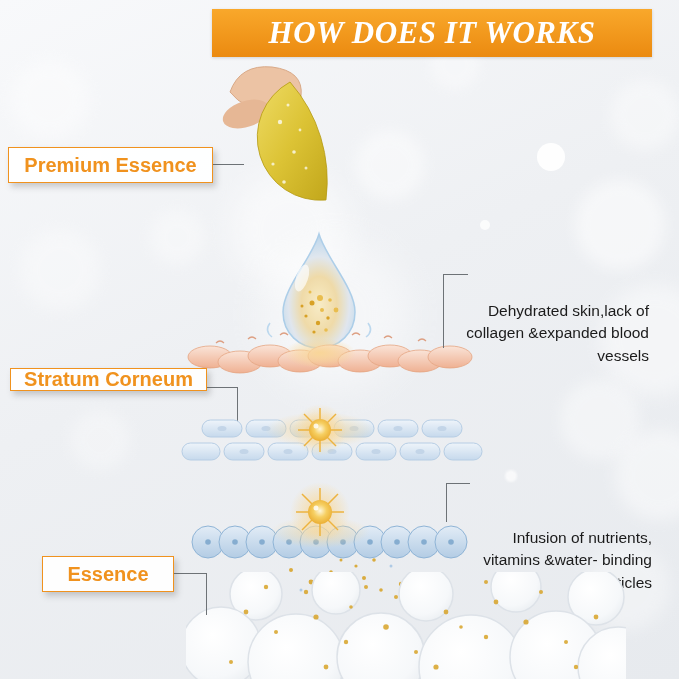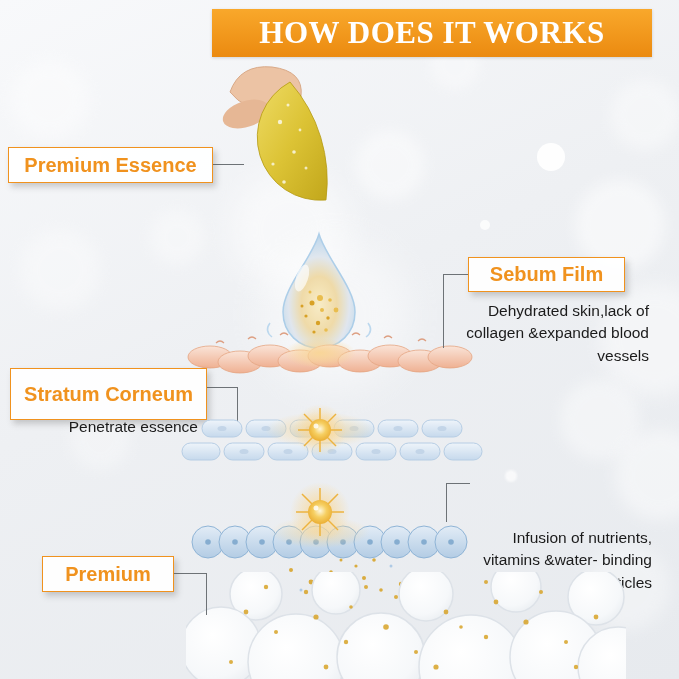--- a/index.html
+++ b/index.html
@@ -8,20 +8,21 @@
     position:relative; width:679px; height:679px; overflow:hidden;
     background:linear-gradient(155deg,#f8f9fb 0%, #eef0f3 45%, #e7eaee 100%);
   }
   .abs { position:absolute; }
   .bokeh { position:absolute; border-radius:50%; background:#ffffff; pointer-events:none; }
   .banner {
     position:absolute; left:212px; top:9px; width:440px; height:48px;
     background:linear-gradient(180deg, var(--banner-top,#F9A82B), var(--banner-bottom,#EB8A10));
     display:flex; align-items:center; justify-content:center;
     box-shadow:0 1px 3px rgba(0,0,0,.15);
+    font-style:italic;
   }
   .banner span {
     font-family:"Liberation Serif", serif; font-weight:bold; font-size:31px;
     color:#ffffff; letter-spacing:.5px; white-space:nowrap;
   }
   .callout {
     position:absolute; background:rgba(255,255,255,.92);
     border:1px solid var(--accent,#F0921E); color:var(--accent,#F0921E);
     display:flex; align-items:center; justify-content:center;
     font-weight:bold; font-size:20px; white-space:nowrap;
@@ -141,31 +142,27 @@
     <ellipse cx="134" cy="27" rx="22" ry="11" fill="url(#gPink)" stroke="#e4a482" stroke-width=".8"></ellipse>
     <ellipse cx="164" cy="32" rx="22" ry="11" fill="url(#gPink)" stroke="#e4a482" stroke-width=".8"></ellipse>
     <ellipse cx="194" cy="27" rx="22" ry="11" fill="url(#gPink)" stroke="#e4a482" stroke-width=".8"></ellipse>
     <ellipse cx="224" cy="32" rx="22" ry="11" fill="url(#gPink)" stroke="#e4a482" stroke-width=".8"></ellipse>
     <ellipse cx="254" cy="28" rx="22" ry="11" fill="url(#gPink)" stroke="#e4a482" stroke-width=".8"></ellipse>
     <ellipse cx="124" cy="24" rx="36" ry="15" fill="url(#gWarm1)"></ellipse>
   </svg>
 
   <div class="line" style="left:443px;top:274px;width:25px;height:1px;"></div>
   <div class="line" style="left:443px;top:274px;width:1px;height:74px;"></div>
-  <div class="callout" style="left:468px;top:257px;width:157px;height:35px;">
-    <span>Sebum Film</span>
-  </div>
   <div class="desc" style="left:463px;top:300px;width:186px;">Dehydrated skin,lack of collagen &amp;expanded blood vessels</div>
 
   <div class="line" style="left:207px;top:387px;width:30px;height:1px;"></div>
   <div class="line" style="left:237px;top:387px;width:1px;height:47px;"></div>
-  <div class="callout" style="left:10px;top:368px;width:197px;height:52px;">
+  <div class="callout" style="left:10px;top:368px;width:197px;height:23px;">
     <span>Stratum Corneum</span>
   </div>
-  <div class="desc" style="left:18px;top:416px;width:180px;">Penetrate essence</div>
 
   <svg class="abs" style="left:200px;top:414px;overflow:visible;" width="268" height="56" viewBox="0 0 268 56">
     <defs>
       <linearGradient id="gCell" x1="0" y1="0" x2="0" y2="1">
         <stop offset="0" stop-color="#eef4fa"></stop>
         <stop offset="1" stop-color="#c6d9ec"></stop>
       </linearGradient>
       <radialGradient id="gOrbCore1" cx="0.5" cy="0.45" r="0.6">
         <stop offset="0" stop-color="#fef7dd"></stop>
         <stop offset="0.45" stop-color="#f6cf62"></stop>
@@ -346,16 +343,16 @@
         <circle cx="300" cy="10" r="2"></circle>
       <circle cx="120" cy="20" r="2.2"></circle>
         <circle cx="165" cy="35" r="1.8"></circle>
         <circle cx="275" cy="55" r="1.8"></circle>
     </g>
   </svg>
 
   <div class="line" style="left:174px;top:573px;width:33px;height:1px;"></div>
   <div class="line" style="left:206px;top:573px;width:1px;height:42px;"></div>
   <div class="callout" style="left:42px;top:556px;width:132px;height:36px;">
-    <span>Premium</span>
+    <span>Essence</span>
   </div>
 
 </div>
 
 </body></html>

